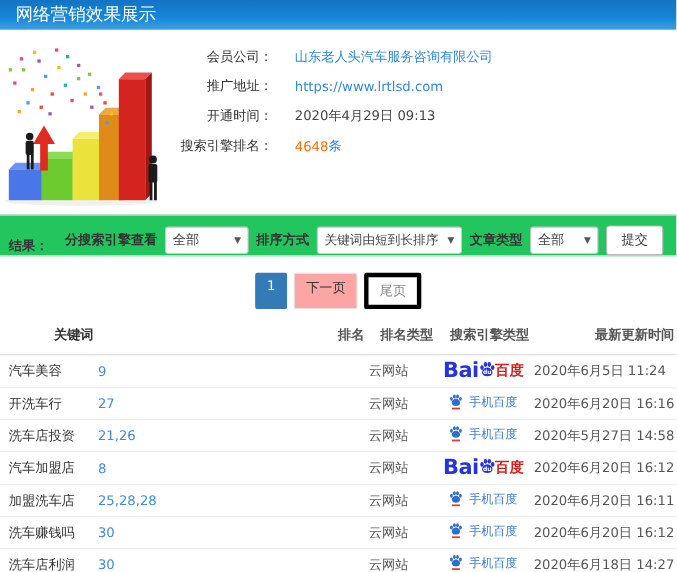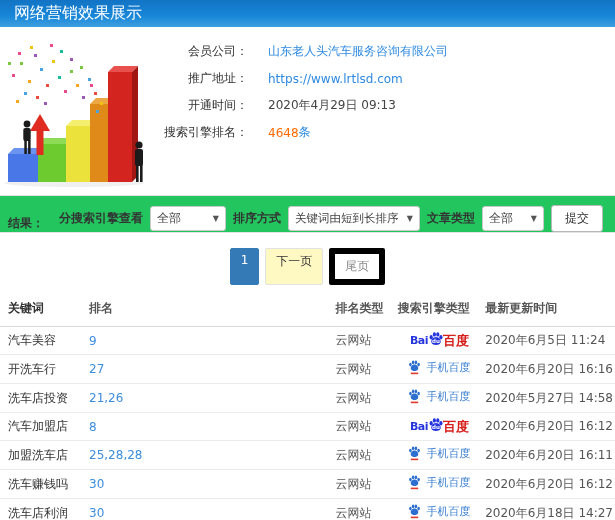--- a/index.html
+++ b/index.html
@@ -45,39 +45,39 @@
   .sel-article{ width:62px; }
   .submit-btn {
     height:27px; padding:0 13px; background:#fff; border:1px solid #b8b8b8;
     border-radius:3px; font-size:12px; color:#333; cursor:pointer;
     font-family:inherit;
   }
   
   .pagination { display:flex; justify-content:center; gap:6px; margin:15px 0 4px; }
   .page-btn { padding:4px 10px; font-size:12px; border-radius:2px; cursor:pointer; }
   .page-btn.active { background:#337ab7; border:1px solid #337ab7; color:#fff; }
-  .page-btn.next   { background:#fef9c3; border:1px solid #e2e2e2; color:#333; }
-  .page-btn.last   { background:#fff; border:6px solid #000000; color:#8a8a8a; }
+  .page-btn.next   { background:#fca5a5; border:1px solid #e2e2e2; color:#333; }
+  .page-btn.last   { background:#fff; border:4px solid #000000; color:#8a8a8a; }
   
   table { width:100%; border-collapse:collapse; font-size:12px; margin-top:6px; }
   th {
-    text-align:left; color:#555; font-weight:bold; padding:9px 2px 9px 2px;
+    text-align:right; color:#555; font-weight:bold; padding:9px 2px 9px 2px;
     border-bottom:1px solid #d8d8d8; white-space:nowrap;
   }
   td { padding:5px 2px; border-bottom:1px solid #ececec; height:26px; white-space:nowrap; }
   .c-kw  { width:88px; padding-left:8px; color:#333; }
   .c-rank{ width:257px; }
   .c-type{ width:63px; color:#555; }
   .c-eng { width:88px; }
   .c-time{ width:119px; color:#555; }
   td.c-rank a { color:#3c8ddc; text-decoration:none; cursor:pointer; }
   td.c-eng { text-align:center; }
   
   .baidu-logo { display:none; align-items:center; justify-content:center; line-height:1; }
-  .baidu-logo .bai { color:#2534dd; font-weight:bold; font-size:11px; letter-spacing:-0.5px; }
+  .baidu-logo .bai { color:#2534dd; font-weight:bold; font-size:19px; letter-spacing:-0.5px; }
   .baidu-logo .du-paw { margin:0 -1px 0 0; position:relative; top:-2px; }
   .baidu-logo .du { color:#d6201c; font-weight:bold; font-size:13px; }
   .mobile-baidu { display:none; align-items:center; justify-content:center; gap:5px; line-height:1; }
   .mobile-baidu .mb-text { color:#3a7fd0; font-size:11px; }
 </style>
 </head>
 <body>
 
 <div class="topbar">
   <span>网络营销效果展示</span>

